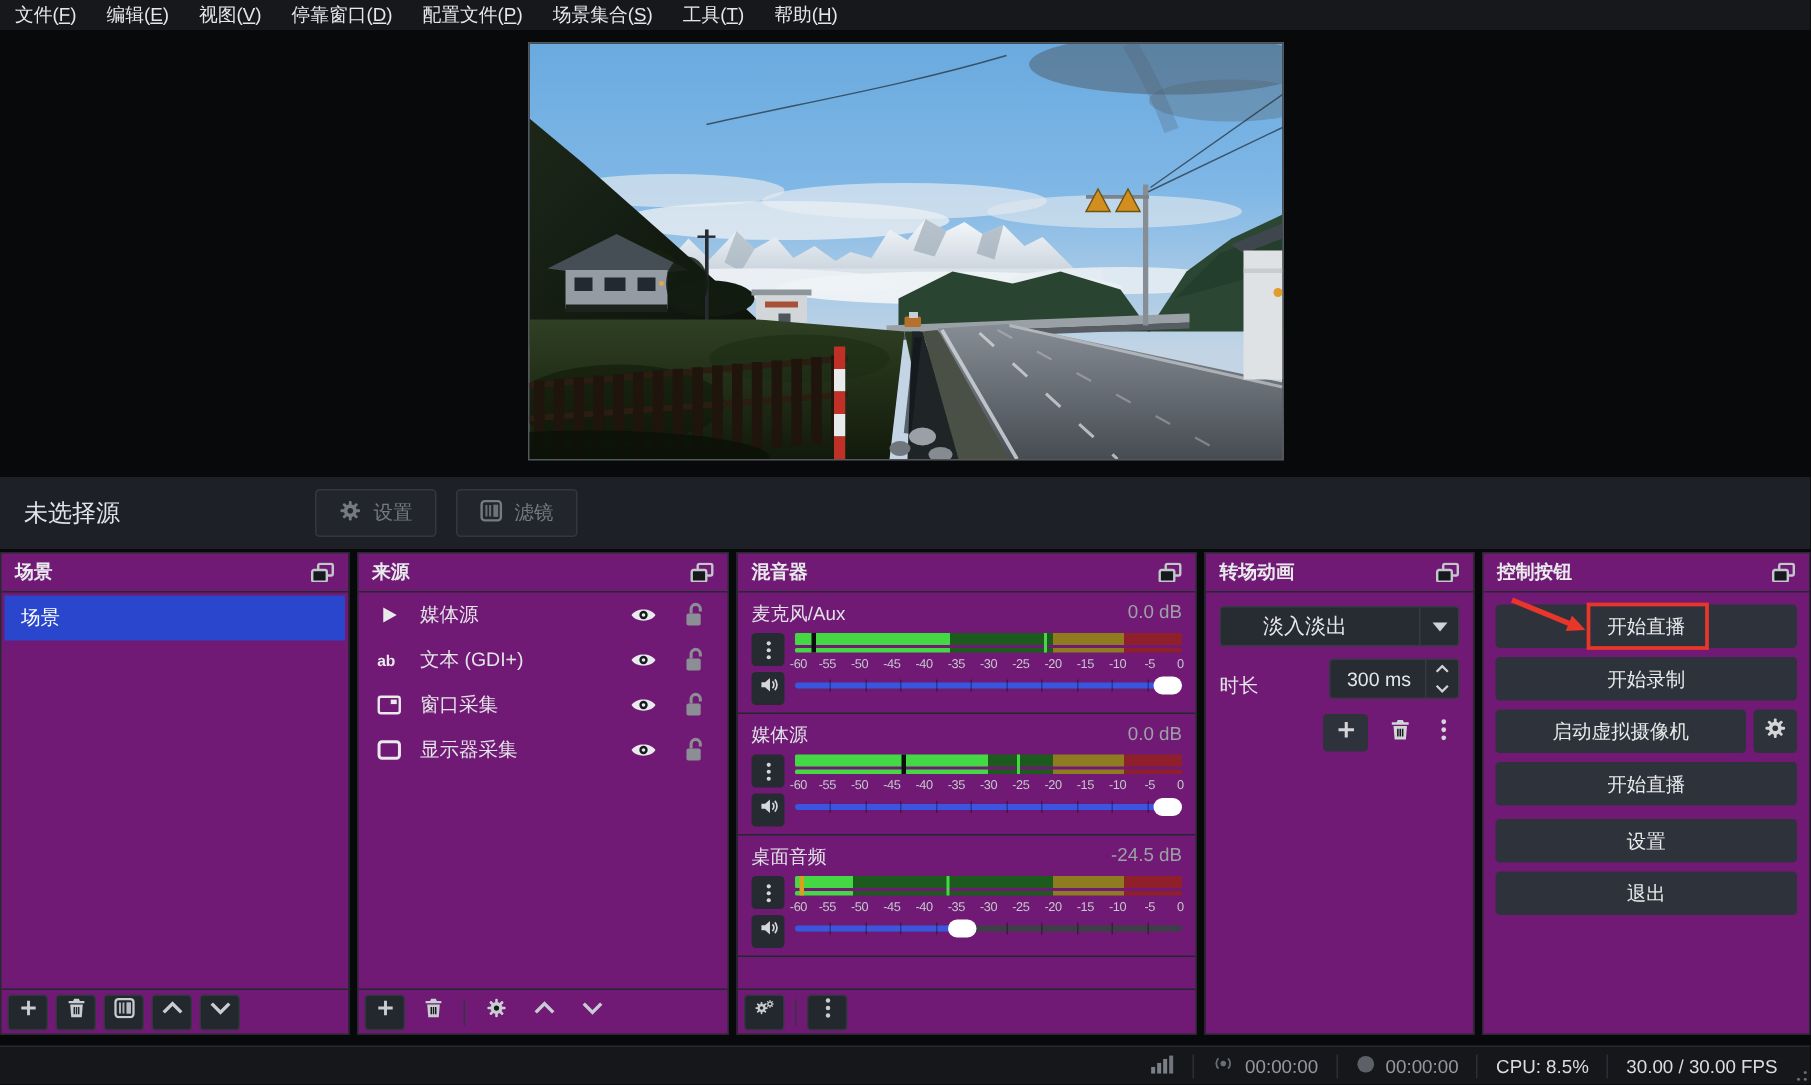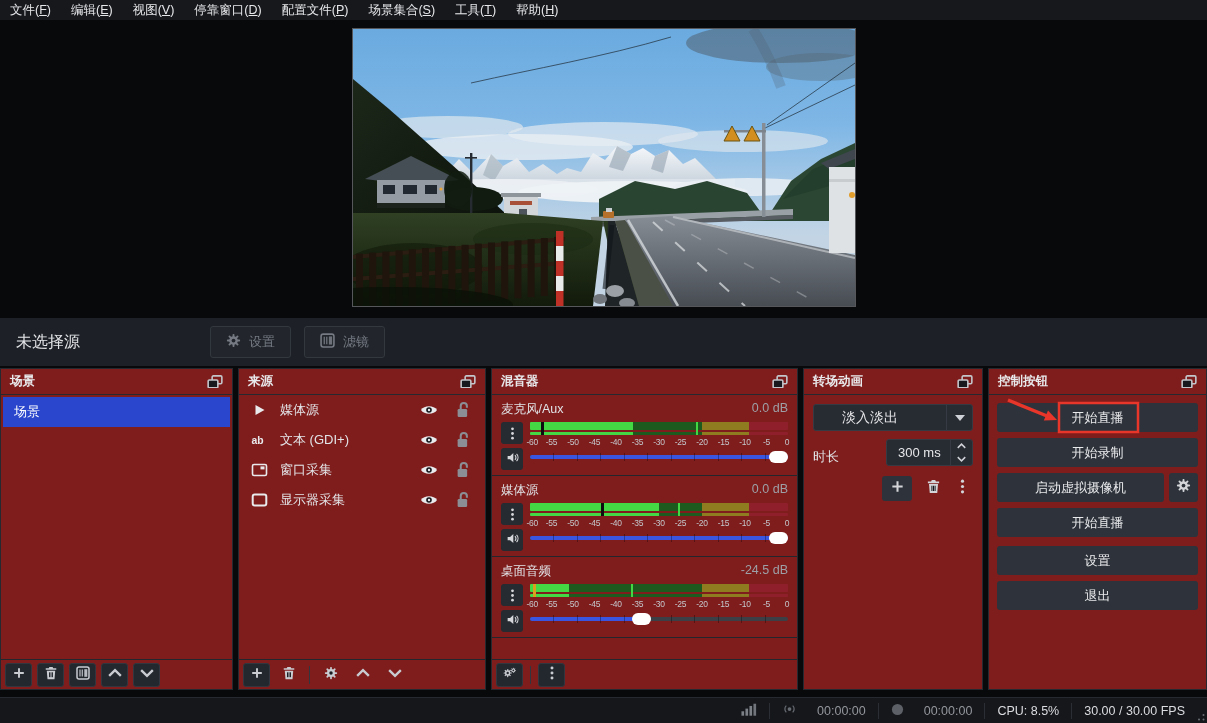--- a/index.html
+++ b/index.html
@@ -21,21 +21,21 @@
   
   #props-row { position:absolute; left:0; top:318px; width:1207px; height:48px;
     background:#1d2127; display:flex; align-items:center; }
   #no-source-label { margin-left:16px; font-size:16px; color:#e3e4e7; }
   #props-buttons { position:absolute; left:210px; display:flex; gap:13px; }
   .props-btn { height:32px; padding:0 15px; display:flex; align-items:center; gap:8px;
     background:#22262c; border:1px solid #33373e; border-radius:3px;
     color:#757a83; font-size:13px; }
   .props-btn svg { width:15px; height:15px; }
   
-  .panel { position:absolute; top:368px; height:322px; background:#7f1d1d;
+  .panel { position:absolute; top:368px; height:322px; background:#701a75;
     border:1px solid #26292f; }
   .panel-h { height:26px; display:flex; align-items:center; padding:0 9px;
     border-bottom:1px solid #26292f; font-size:12.5px; font-weight:bold; color:#e8e9eb; }
   .float-btn { margin-left:auto; width:16px; height:14px; display:flex; align-items:center; justify-content:center; }
   .panel-body { position:absolute; left:0; right:0; top:26px; bottom:31px; overflow:hidden; }
   .panel-toolbar { position:absolute; left:0; right:0; bottom:0; height:30px;
     border-top:1px solid #24272d; display:flex; align-items:center; padding:0 4px; gap:5px; }
   .tbtn { width:27px; height:24px; display:flex; align-items:center; justify-content:center; border-radius:3px; }
   .tbtn.boxed { background:#23272e; border:1px solid #32363e; }
   .tbtn svg { width:14px; height:14px; }
@@ -98,21 +98,21 @@
   .vcam-row { display:flex; gap:5px; margin-bottom:6px; }
   .vcam-row .cbtn { flex:1; margin:0; }
   .vcam-gear { width:29px; height:29px; background:#2e333b; border-radius:3px;
     display:flex; align-items:center; justify-content:center; }
   .vcam-gear svg { width:15px; height:15px; }
   .grp-gap { height:3px; }
   
   #statusbar { position:absolute; left:0; top:697px; width:1207px; height:26px; background:#15171b;
     border-top:1px solid #26292f; display:flex; align-items:center; justify-content:flex-end;
     font-size:12.5px; padding-right:10px; }
-  .sb-item { display:flex; align-items:center; gap:20px; padding:0 12px; height:100%; }
+  .sb-item { display:flex; align-items:center; gap:7px; padding:0 12px; height:100%; }
   .sb-sep { width:1px; height:16px; background:#2b2e34; }
   .sb-dim { color:#93969c; }
   .sb-bright { color:#dbdcdf; }
   #resize-grip { position:absolute; right:2px; bottom:2px; width:8px; height:8px; }
   
   #annotation { position:absolute; left:995px; top:390px; width:160px; height:52px;
     pointer-events:none; z-index:50; }
 </style>
 </head>
 <body>

